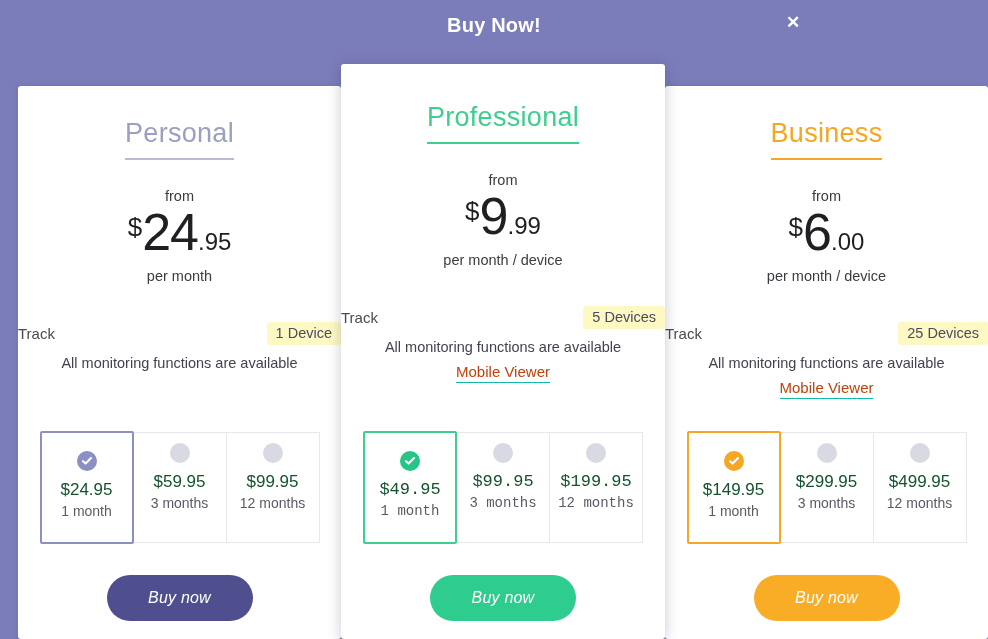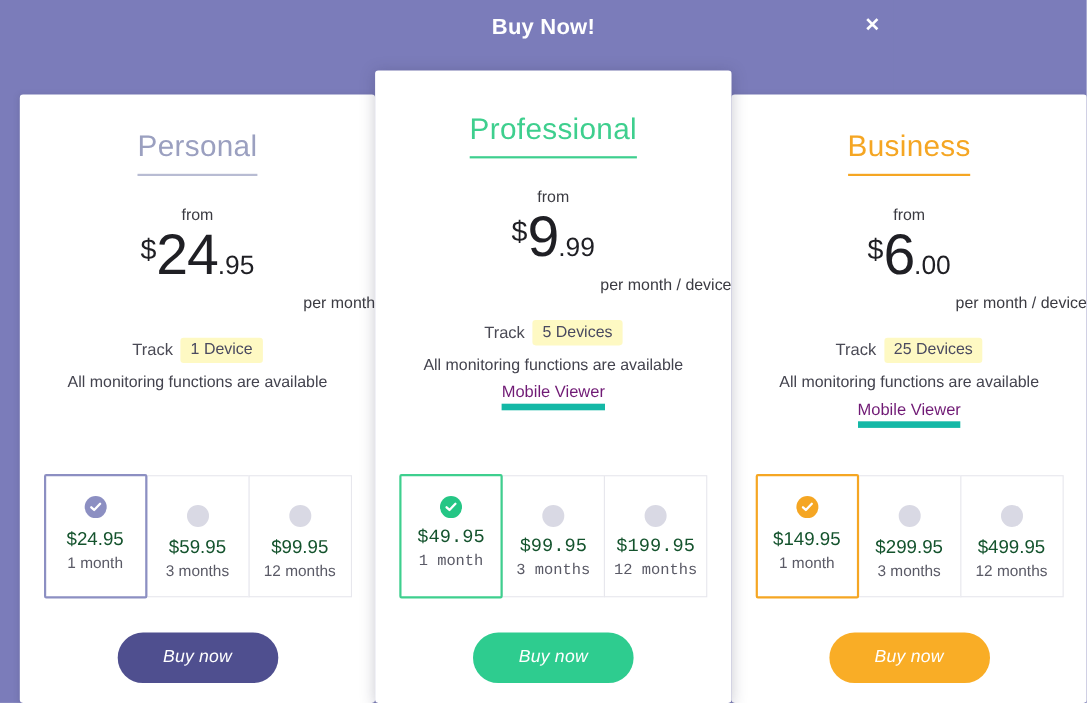--- a/index.html
+++ b/index.html
@@ -137,57 +137,57 @@
     line-height: 1;
     font-weight: normal;
     letter-spacing: -1px;
   }
   .price-cents {
     font-size: 24px;
     line-height: 1;
     font-weight: normal;
   }
   .per-label {
-    text-align: right;
+    text-align: center;
     color: #3b3b42;
     font-size: 14.5px;
     margin-top: 10px;
   }
 
   
   .track-row {
     display: flex;
     align-items: center;
-    justify-content: center;
+    justify-content: space-between;
     gap: 7px;
-    margin-top: 23px;
+    margin-top: 38px;
     font-size: 15px;
     color: #4a4a55;
   }
   .track-badge {
     background: #fef9c3;
     color: #4a4a60;
     border-radius: 3px;
     padding: 3px 9px 4px;
     font-size: 14.5px;
   }
   .features-line {
     text-align: center;
     color: #43434e;
     font-size: 14.5px;
     margin-top: 10px;
   }
   .viewer-link {
     display: block;
     width: fit-content;
     margin: 8px auto 0;
-    color: #701a75;
+    color: #c2410c;
     font-size: 15px;
     text-decoration: none;
-    border-bottom: 6px solid #14b8a6;
+    border-bottom: 1px solid #14b8a6;
     padding-bottom: 2px;
     cursor: pointer;
   }
 
   
   .options {
     position: absolute;
     left: 0;
     width: 100%;
     display: flex;
@@ -200,21 +200,21 @@
 
   .option {
     width: 94px;
     height: 111px;
     border: 1px solid #e7e7ed;
     background: #ffffff;
     display: flex;
     flex-direction: column;
     align-items: center;
     justify-content: flex-start;
-    padding-top: 26px;
+    padding-top: 10px;
     cursor: pointer;
     margin-left: -1px;
   }
   .option:first-child { margin-left: 0; }
   .option.selected {
     border-width: 2px;
     border-radius: 2px;
     z-index: 3;
     position: relative;
     height: 113px;

